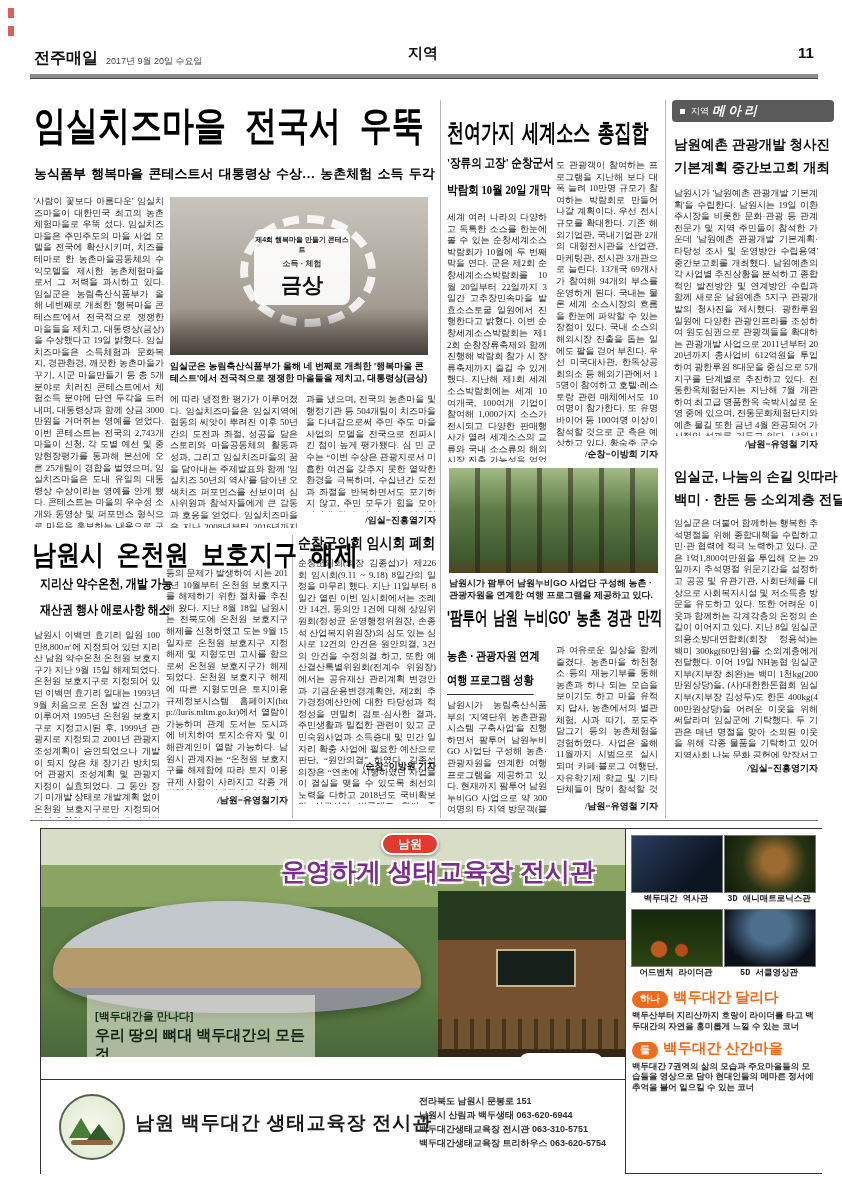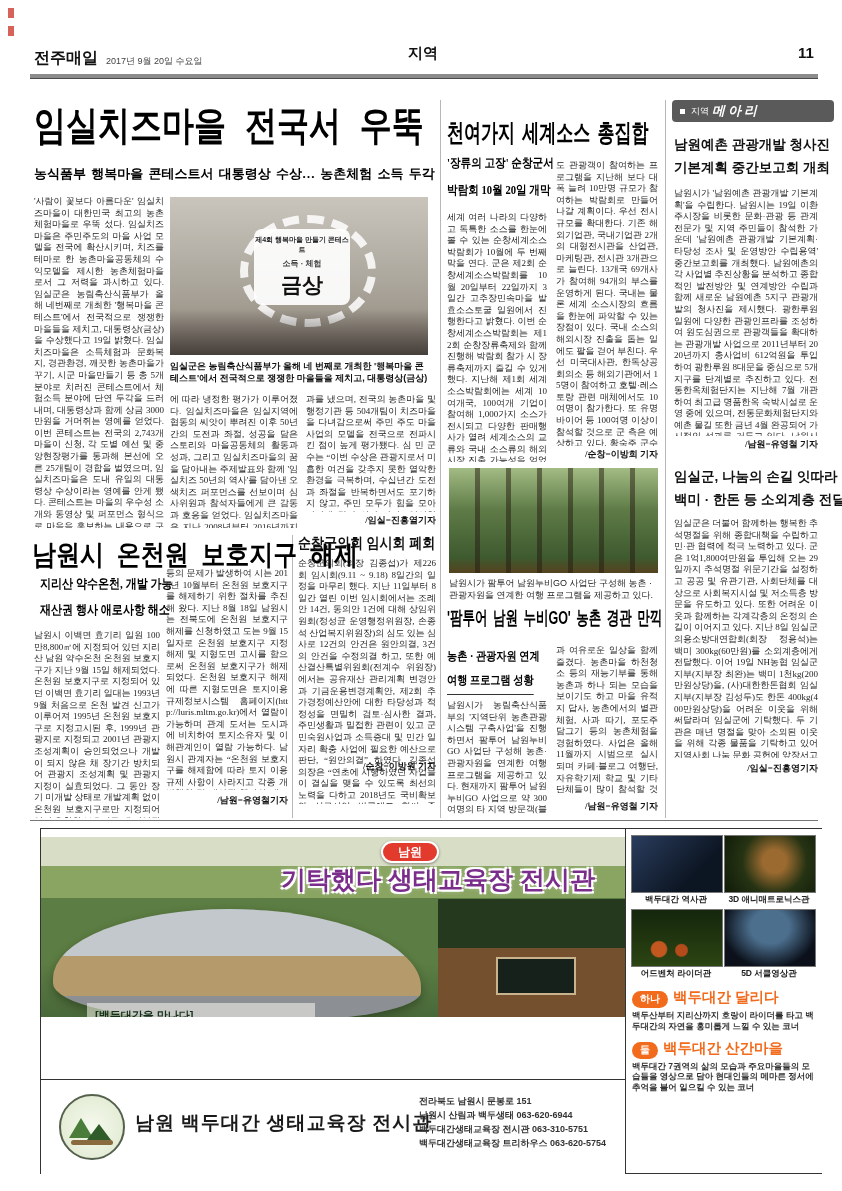--- a/index.html
+++ b/index.html
@@ -122,54 +122,54 @@
   <div class="abs subhead-ser nw" style="left:40px;top:601px;font-size:13px;transform:scaleX(.85);">재산권 행사 애로사항 해소</div>
   <div class="abs body-col" style="left:34px;top:630px;width:126px;height:188px;">남원시 이백면 효기리 일원 100만8,800㎡에 지정되어 있던 지리산 남원 약수온천 온천원 보호지구가 지난 9월 15일 해제되었다. 온천원 보호지구로 지정되어 있던 이백면 효기리 일대는 1993년 9월 처음으로 온천 발견 신고가 이루어져 1995년 온천원 보호지구로 지정고시된 후, 1999년 관광지로 지정되고 2001년 관광지 조성계획이 승인되었으나 개발이 되지 않은 채 장기간 방치되어 관광지 조성계획 및 관광지 지정이 실효되었다. 그 동안 장기 미개발 상태로 개발계획 없이 온천원 보호지구로만 지정되어 있어 온천원 보호지구 내 편입된 토지에 대하여 재산권이 침해되는</div>
   <div class="abs body-col" style="left:166px;top:568px;width:122px;height:222px;">등의 문제가 발생하여 시는 2016년 10월부터 온천원 보호지구를 해제하기 위한 절차를 추진해 왔다. 지난 8월 18일 남원시는 전북도에 온천원 보호지구 해제를 신청하였고 도는 9월 15일자로 온천원 보호지구 지정 해제 및 지형도면 고시를 함으로써 온천원 보호지구가 해제되었다. 온천원 보호지구 해제에 따른 지형도면은 토지이용규제정보시스템 홈페이지(http://luris.mltm.go.kr)에서 열람이 가능하며 관계 도서는 도시과에 비치하여 토지소유자 및 이해관계인이 열람 가능하다. 남원시 관계자는 “온천원 보호지구를 해제함에 따라 토지 이용 규제 사항이 사라지고 각종 개발행위 및 재산권 행사의 애로사항이 없어져 지역 발전에 도움이 될 것으로 기대된다”고 전했다.</div>
   <div class="abs byline" style="left:166px;top:794px;width:122px;">/남원=유영철기자</div>
 
   <div class="abs b nw" style="left:298px;top:533px;font-size:13px;transform:scaleY(1.15);transform-origin:left top;">순창군의회 임시회 폐회</div>
   <div class="abs body-col" style="left:298px;top:558px;width:138px;height:246px;">순창군의회(의장 김종섭)가 제226회 임시회(9.11 ~ 9.18) 8일간의 일정을 마무리 했다. 지난 11일부터 8일간 열린 이번 임시회에서는 조례안 14건, 동의안 1건에 대해 상임위원회(정성균 운영행정위원장, 손종석 산업복지위원장)의 심도 있는 심사로 12건의 안건은 원안의결, 3건의 안건을 수정의결 하고, 또한 예산결산특별위원회(전계수 위원장)에서는 공유재산 관리계획 변경안과 기금운용변경계획안, 제2회 추가경정예산안에 대한 타당성과 적정성을 면밀히 검토·심사한 결과, 주민생활과 밀접한 관련이 있고 군민숙원사업과 소득증대 및 민간 일자리 확충 사업에 필요한 예산으로 판단, “원안의결” 하였다. 김종섭 의장은 “연초에 시행하였던 사업들이 결실을 맺을 수 있도록 최선의 노력을 다하고 2018년도 국비확보와 신규사업 발굴에도 힘써 줄 것”을 강조했다.</div>
   <div class="abs byline" style="left:298px;top:760px;width:138px;">/순창=이방원 기자</div>
 
   <div class="abs photo-forest" style="left:449px;top:468px;width:209px;height:105px;"></div>
-  <div class="abs caption" style="left:449px;top:577px;width:209px;height:24px;font-weight:normal;color:#222;">남원시가 팜투어 남원누비GO 사업단 구성해 농촌 · 관광자원을 연계한 여행 프로그램을 제공하고 있다.</div>
+  <div class="abs caption" style="left:449px;top:577px;width:209px;height:24px;font-weight:bold;color:#222;">남원시가 팜투어 남원누비GO 사업단 구성해 농촌 · 관광자원을 연계한 여행 프로그램을 제공하고 있다.</div>
   <div class="abs headline nw" style="left:447px;top:606px;font-size:12.5px;word-spacing:2px;transform:scaleY(1.5);">'팜투어 남원 누비GO' 농촌 경관 만끽</div>
   <div class="abs subhead-ser nw" style="left:447px;top:648px;font-size:12px;transform:scaleX(.85);">농촌 · 관광자원 연계</div>
   <div class="abs subhead-ser nw" style="left:447px;top:672px;font-size:12px;transform:scaleX(.85);border-bottom:1px solid #333;padding-bottom:5px;">여행 프로그램 성황</div>
   <div class="abs body-col" style="left:447px;top:700px;width:100px;height:116px;">남원시가 농림축산식품부의 '지역단위 농촌관광시스템 구축사업'을 진행하면서 팜투어 남원누비GO 사업단 구성해 농촌·관광자원을 연계한 여행 프로그램을 제공하고 있다. 현재까지 팜투어 남원누비GO 사업으로 약 300여명의 타 지역 방문객(블로그 여행단, 동창회 및 향우회 등)들이 남원을 방문하였고, 팜투어 일정을 함께하며 남원 농촌의 아름다운 경관</div>
   <div class="abs body-col" style="left:556px;top:645px;width:102px;height:152px;">과 여유로운 일상을 함께 즐겼다. 농촌마을 하천청소 등의 재능기부를 통해 농촌과 하나 되는 모습을 보이기도 하고 마을 유적지 답사, 농촌에서의 별관체험, 사과 따기, 포도주 담그기 등의 농촌체험을 경험하였다. 사업은 올해 11월까지 시범으로 실시되며 카페·블로그 여행단, 자유학기제 학교 및 기타 단체들이 많이 참석할 것으로 기대된다. 남원누비GO 팜투어에 참여하고자 하는 단체는 남원시청 홈페이지 모집공고 내용 참고해 메일(choikm@daum.net)로 신청서를 제출하면 된다.</div>
   <div class="abs byline" style="left:556px;top:800px;width:102px;">/남원=유영철 기자</div>
 
   <div class="abs ad" style="left:40px;top:828px;width:780px;height:344px;">
 
-    <div class="abs ad-photo" style="left:0;top:8px;width:584px;height:180px;">
+    <div class="abs ad-photo" style="left:0;top:0;width:584px;height:228px;">
       <div class="ad-building"></div>
       <div class="abs pill-red" style="left:340px;top:4px;width:54px;height:18px;">남원</div>
-      <div class="abs ad-title nw" style="left:240px;top:26px;font-size:25px;">기탁했다 생태교육장 전시관</div>
-
-      <div class="abs" style="left:46px;top:166px;width:212px;padding:5px 8px;background:rgba(250,250,238,.55);">
+      <div class="abs ad-title nw" style="left:240px;top:26px;font-size:25px;">운영하게 생태교육장 전시관</div>
+
+      <div class="abs" style="left:46px;top:166px;width:212px;padding:14px 8px;background:rgba(250,250,238,.55);">
         <div style="font-size:11px;font-weight:bold;color:#15301a;">[백두대간을 만나다]</div>
         <div class="serif" style="font-size:15px;font-weight:bold;color:#102515;margin-top:2px;">우리 땅의 뼈대 백두대간의 모든 것</div>
         <div class="serif" style="font-size:15px;font-weight:bold;color:#102515;margin-top:3px;">백두산부터 지리산까지</div>
       </div>
 
       <div class="ad-cabin" style="left:397px;top:62px;width:187px;height:188px;">
         <div class="abs" style="left:58px;top:58px;width:76px;height:34px;background:#17211c;border:2px solid #c9b38c;"></div>
         <div class="abs" style="left:0;top:128px;width:187px;height:30px;background:repeating-linear-gradient(90deg,#4a3319 0 4px,#6e5430 4px 16px);"></div>
       </div>
 
       <div class="abs pill-city" style="left:477px;top:224px;width:86px;height:22px;">
         <span class="leafdot"></span>
         <span>남원시</span>
       </div>
     </div>
 
     <div class="abs" style="left:584px;top:0;width:196px;height:344px;background:#fff;border-left:1px solid #333;">
-      <div style="display:flex;flex-wrap:wrap;gap:3px;padding:6px 0 0 5px;">
+      <div style="display:flex;flex-wrap:wrap;gap:3px;padding:6px 0 0 5px;font-family:Liberation Mono, monospace;">
         <div class="gcell">
           <div class="gphoto" style="background:linear-gradient(135deg,#2a3d5e,#0c1522 70%),radial-gradient(circle at 30% 40%,#7d93b5 0 8%,transparent 9%);"></div>
           <div class="glabel">백두대간 역사관</div>
         </div>
         <div class="gcell">
           <div class="gphoto" style="background:radial-gradient(circle at 55% 45%,#9a6a30 0 20%,#263313 55%,#101a08);"></div>
           <div class="glabel">3D 애니매트로닉스관</div>
         </div>
         <div class="gcell">
           <div class="gphoto" style="background:radial-gradient(circle at 30% 70%,#c2571f 0 10%,transparent 12%),radial-gradient(circle at 55% 72%,#b54a1a 0 9%,transparent 11%),linear-gradient(#15260c,#2c4513);"></div>

